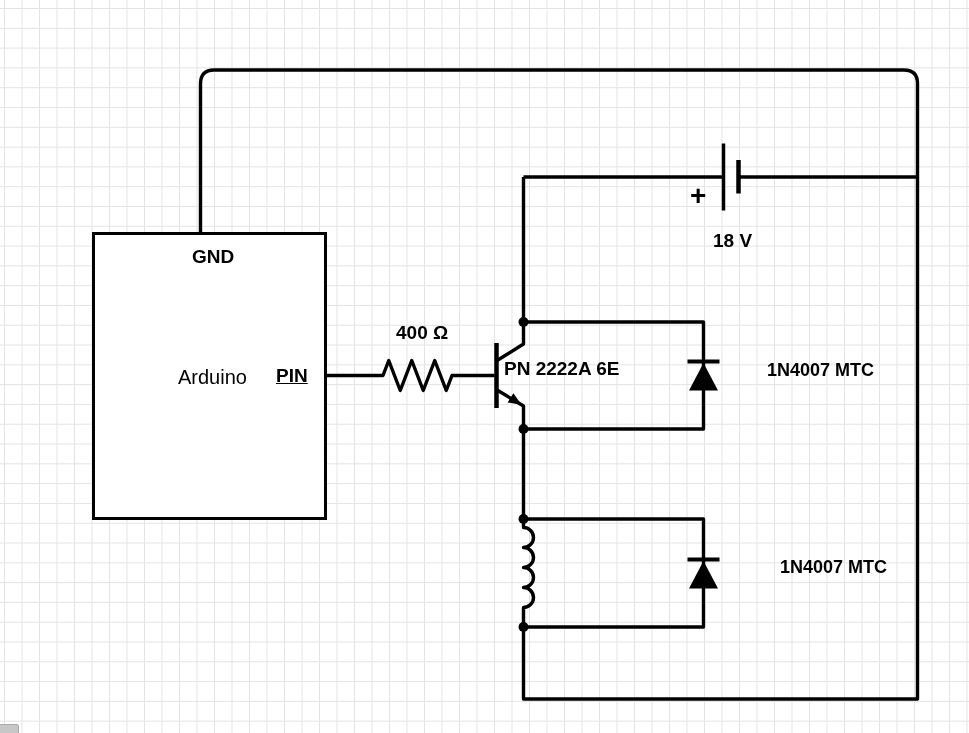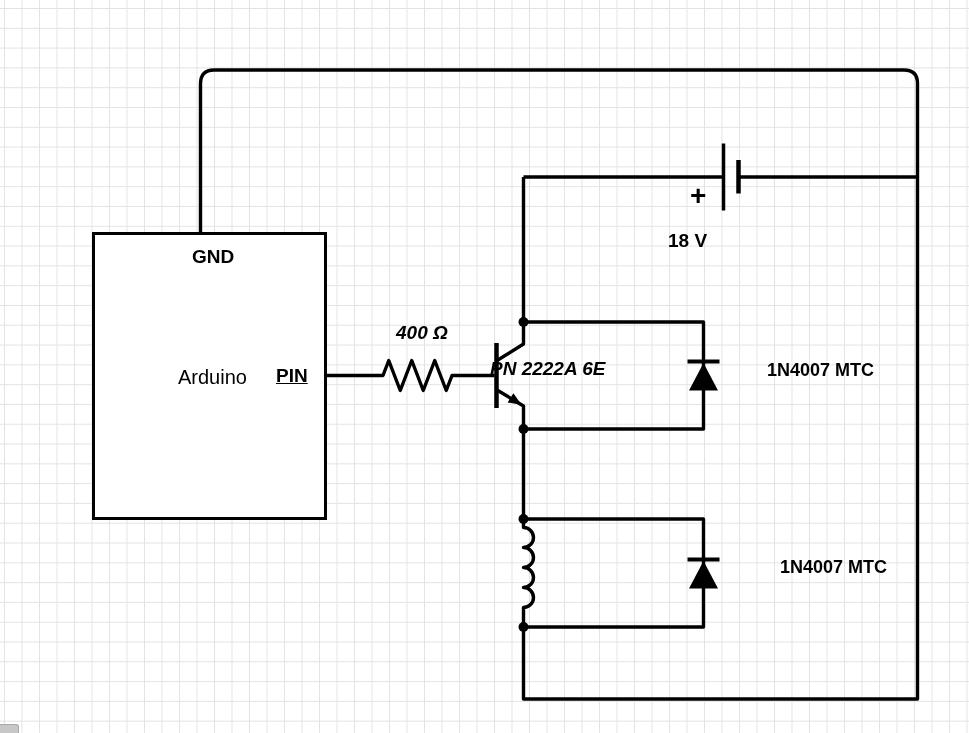--- a/index.html
+++ b/index.html
@@ -93,21 +93,21 @@
     <circle class="solid" cx="523.5" cy="429" r="5"></circle>
     <circle class="solid" cx="523.5" cy="519" r="5"></circle>
     <circle class="solid" cx="523.5" cy="627" r="5"></circle>
 
     <rect class="box" x="93.5" y="233.5" width="232" height="285"></rect>
   </svg>
 
   <div class="lbl" style="left:166px;top:247px;margin-left:26px;">GND</div>
   <div class="lbl regular" style="left:178px;top:367px;">Arduino</div>
   <div class="lbl" style="left:276px;top:366px;text-decoration:underline;">PIN</div>
-  <div class="lbl" style="left:396px;top:323px;font-style:italic;">400 Ω</div>
-  <div class="lbl" style="left:490px;top:359px;font-style:italic;">PN 2222A 6E</div>
+  <div class="lbl" style="left:396px;top:323px;">400 Ω</div>
+  <div class="lbl" style="left:504px;top:359px;">PN 2222A 6E</div>
   <div class="lbl plus" style="left:690px;top:182px;">+</div>
-  <div class="lbl" style="left:668px;top:231px;">18 V</div>
+  <div class="lbl" style="left:704px;top:231px;padding-left:9px;">18 V</div>
   <div class="lbl small" style="left:721px;top:361px;">1N4007 MTC</div>
   <div class="lbl small" style="left:734px;top:558px;">1N4007 MTC</div>
 
   <div class="scroll-corner"></div>
 </div>
 
 </body></html>

